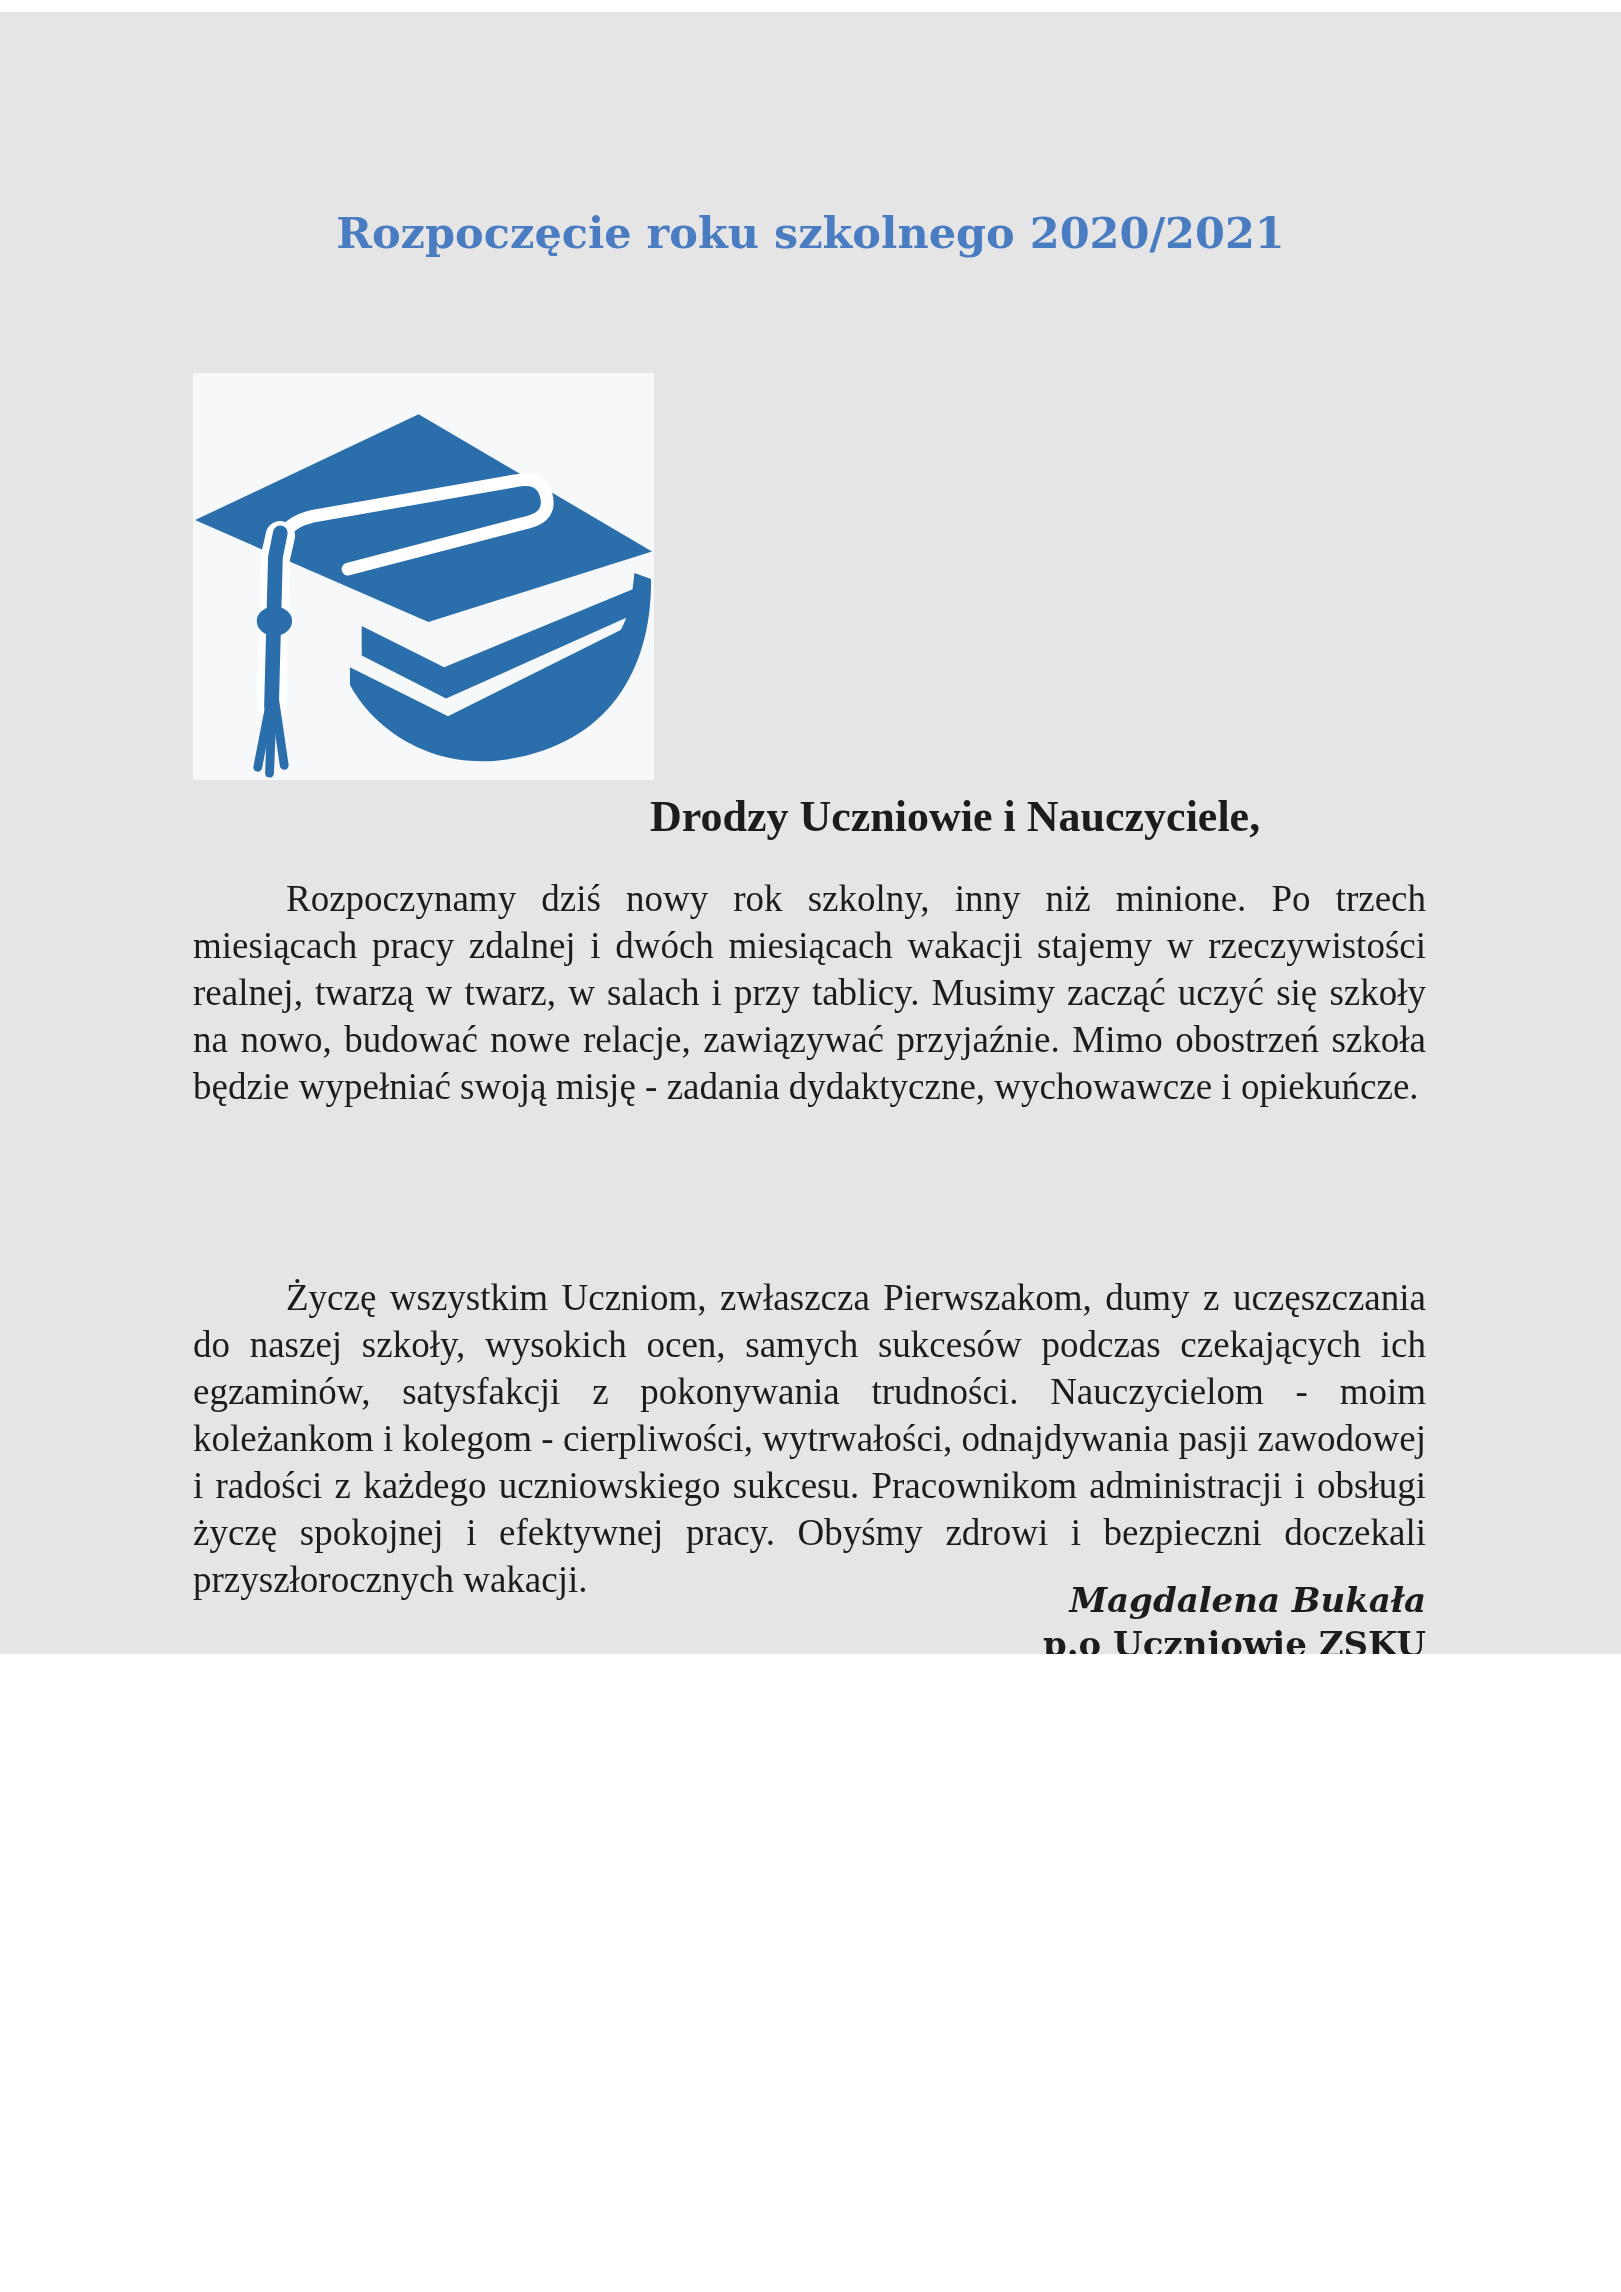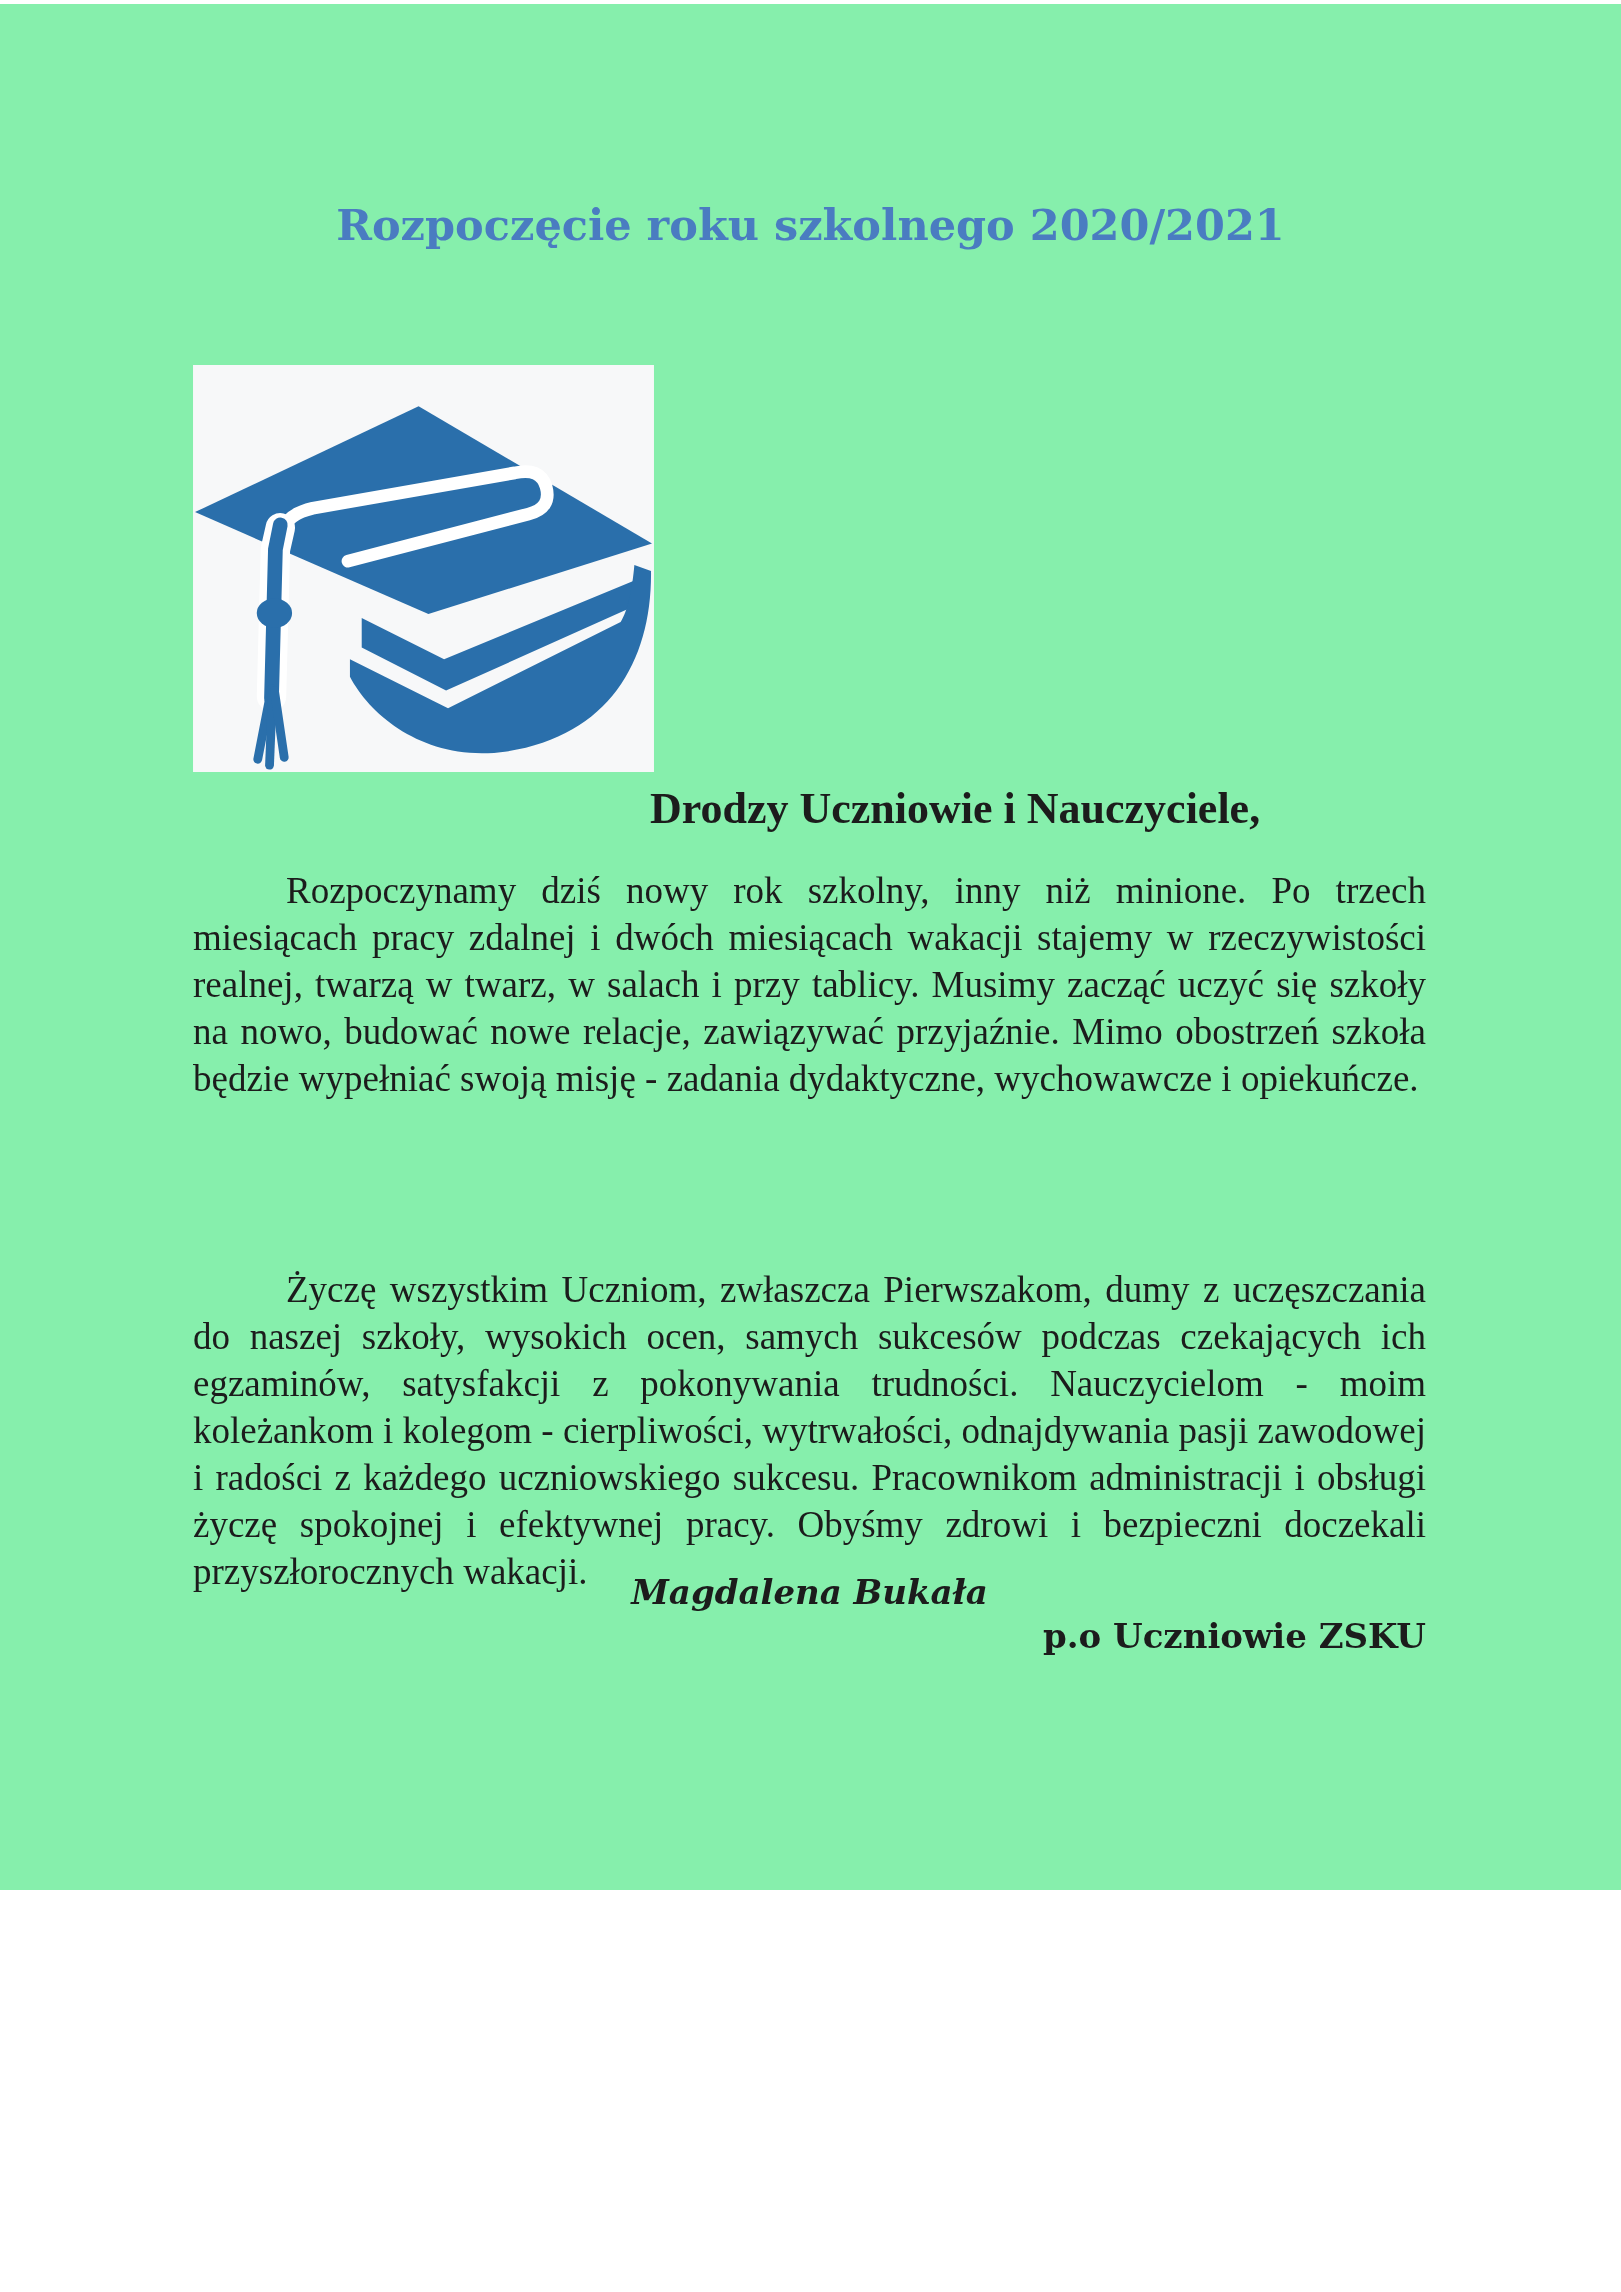--- a/index.html
+++ b/index.html
@@ -1,22 +1,22 @@
 <!DOCTYPE html>
 <html lang="pl"><head>
 <meta charset="utf-8">
 <title>Rozpoczęcie roku szkolnego 2020/2021</title>
 <style>
   html,body{margin:0;padding:0;background:#ffffff;}
   .page{
     position:relative;
     width:1621px;
-    height:1886px;
-    margin:4px auto;
-    background:#86efac;
+    height:1642px;
+    margin:12px auto;
+    background:#e5e5e5;
     overflow:hidden;
     font-family:"Liberation Serif", serif;
     color:#1c1c1c;
   }
   .doc-title{
     position:absolute;
     top:196px; left:0; width:1621px;
     text-align:center;
     font-family:"DejaVu Serif", serif;
     font-weight:bold;
@@ -54,21 +54,21 @@
   .signature{
     position:absolute;
     top:1566px; left:193px;
     width:1233px;
     text-align:right;
     font-family:"DejaVu Serif", serif;
     font-size:34px;
     line-height:44px;
     font-weight:bold;
   }
-  .signature .sig-name{ font-style:italic;text-align:center; }
+  .signature .sig-name{ font-style:italic; }
   .signature .sig-role{ font-style:normal; }
 </style>
 </head>
 <body>
 
 <div class="page" style="color: rgb(28, 28, 28);">
 
   <div class="doc-title" style="color: rgb(74, 124, 193);">Rozpoczęcie roku szkolnego 2020/2021</div>
 
   <div class="cap-figure" style="color: rgb(42, 111, 171);">

